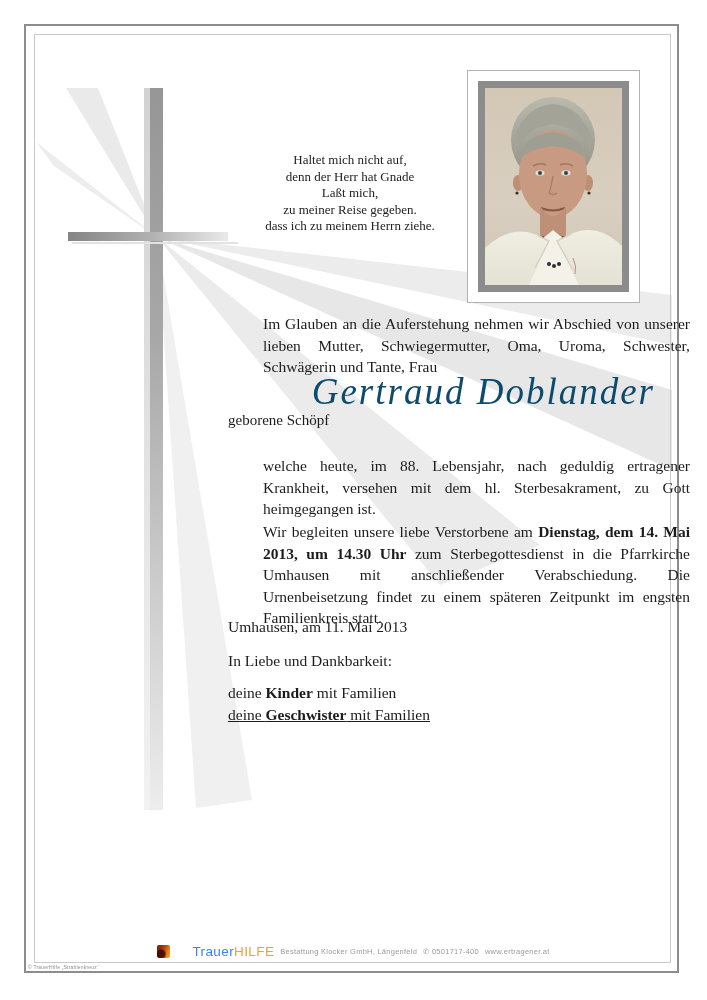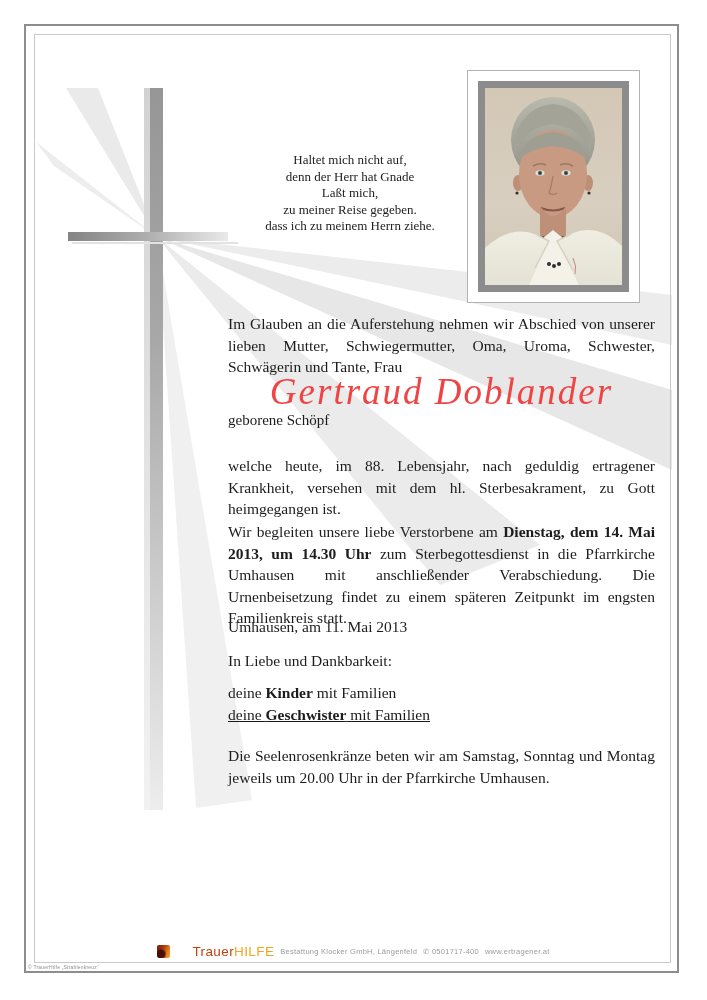--- a/index.html
+++ b/index.html
@@ -14,43 +14,43 @@
 
   .poem{position:absolute;left:238px;top:152px;width:224px;text-align:center;
         font-size:13px;line-height:16.5px;color:#222;}
 
   .photo-frame{position:absolute;left:467px;top:70px;width:173px;height:233px;
         box-sizing:border-box;border:1px solid #b3b3b3;background:#ffffff;padding:10px;}
   .photo-mat{width:100%;height:100%;box-sizing:border-box;border:7px solid #8c8c8c;}
   .photo-mat svg{display:block;width:100%;height:100%;}
 
   .txt{position:absolute;left:228px;width:427px;font-size:15.5px;line-height:21.5px;}
-  .just{text-align:justify;}
+  .just{text-align:justify;margin-left:35px;}
   .intro{top:313px;}
-  .deceased-name{position:absolute;left:228px;top:370px;width:427px;text-align:center;
-        font-style:italic;font-size:37px;letter-spacing:2px;color:#ef4444;}
+  .deceased-name{position:absolute;left:228px;top:370px;width:427px;text-align:right;
+        font-style:italic;font-size:37px;letter-spacing:2px;color:#0c4a6e;}
   .maiden{position:absolute;left:228px;top:412px;width:427px;text-align:left;font-size:15px;}
   .death{top:455px;}
   .funeral{top:521px;}
   .dateline{top:616px;}
   .closing{top:650px;}
   .family1{top:682px;}
   .family2{top:704px;text-decoration:underline;}
   .rosary{top:745px;}
   .donation{top:815px;}
   .b{font-weight:bold;}
 
   .footer{position:absolute;left:0;top:944px;width:707px;display:flex;justify-content:center;
         align-items:center;gap:6px;font-family:"Liberation Sans",sans-serif;}
   .logo-icon{width:13px;height:13px;border-radius:2px;
         background:
           radial-gradient(circle at 30% 70%, rgba(60,10,5,.9) 0 28%, rgba(60,10,5,0) 45%),
           linear-gradient(115deg,#6e1c0a 0%,#a83a0e 40%,#e8831c 75%,#f8a82e 100%);}
   .brand{font-size:13.5px;letter-spacing:.4px;}
-  .brand .gray{color:#c2410c;margin-left:16px;}
+  .brand .gray{color:#3b82f6;margin-left:16px;}
   .brand .orange{color:#f2a41e;}
   .foot-small{font-size:7.5px;color:#9b9b9b;letter-spacing:.25px;}
   .copyright{position:absolute;left:28px;top:964px;font-size:5px;color:#8f8f8f;
         font-family:"Liberation Sans",sans-serif;letter-spacing:.2px;}
 </style>
 </head>
 <body>
 
 <div class="page">
 
@@ -175,21 +175,20 @@
 
     <div class="txt just funeral"><span>Wir begleiten unsere liebe Verstorbene am </span><span class="b">Dienstag, dem 14. Mai 2013, um 14.30 Uhr</span><span> zum Sterbegottesdienst in die Pfarrkirche Umhausen mit anschließender Verabschiedung. Die Urnenbeisetzung findet zu einem späteren Zeitpunkt im engsten Familienkreis statt.</span></div>
 
     <div class="txt dateline">Umhausen, am 11. Mai 2013</div>
 
     <div class="txt closing">In Liebe und Dankbarkeit:</div>
 
     <div class="txt family1"><span>deine </span><span class="b">Kinder</span><span> mit Familien</span></div>
     <div class="txt family2"><span>deine </span><span class="b">Geschwister</span><span> mit Familien</span></div>
 
-    <div class="txt just rosary">Die Seelenrosenkränze beten wir am Samstag, Sonntag und Montag jeweils um 20.00 Uhr in der Pfarrkirche Umhausen.</div>
 
 
     <div class="footer">
       <div class="logo-icon"></div>
       <div class="brand"><span class="gray">Trauer</span><span class="orange">HILFE</span></div>
       <div class="foot-small">Bestattung Klocker GmbH, Längenfeld</div>
       <div class="foot-small">✆ 0501717-400</div>
       <div class="foot-small">www.ertragener.at</div>
     </div>
 

